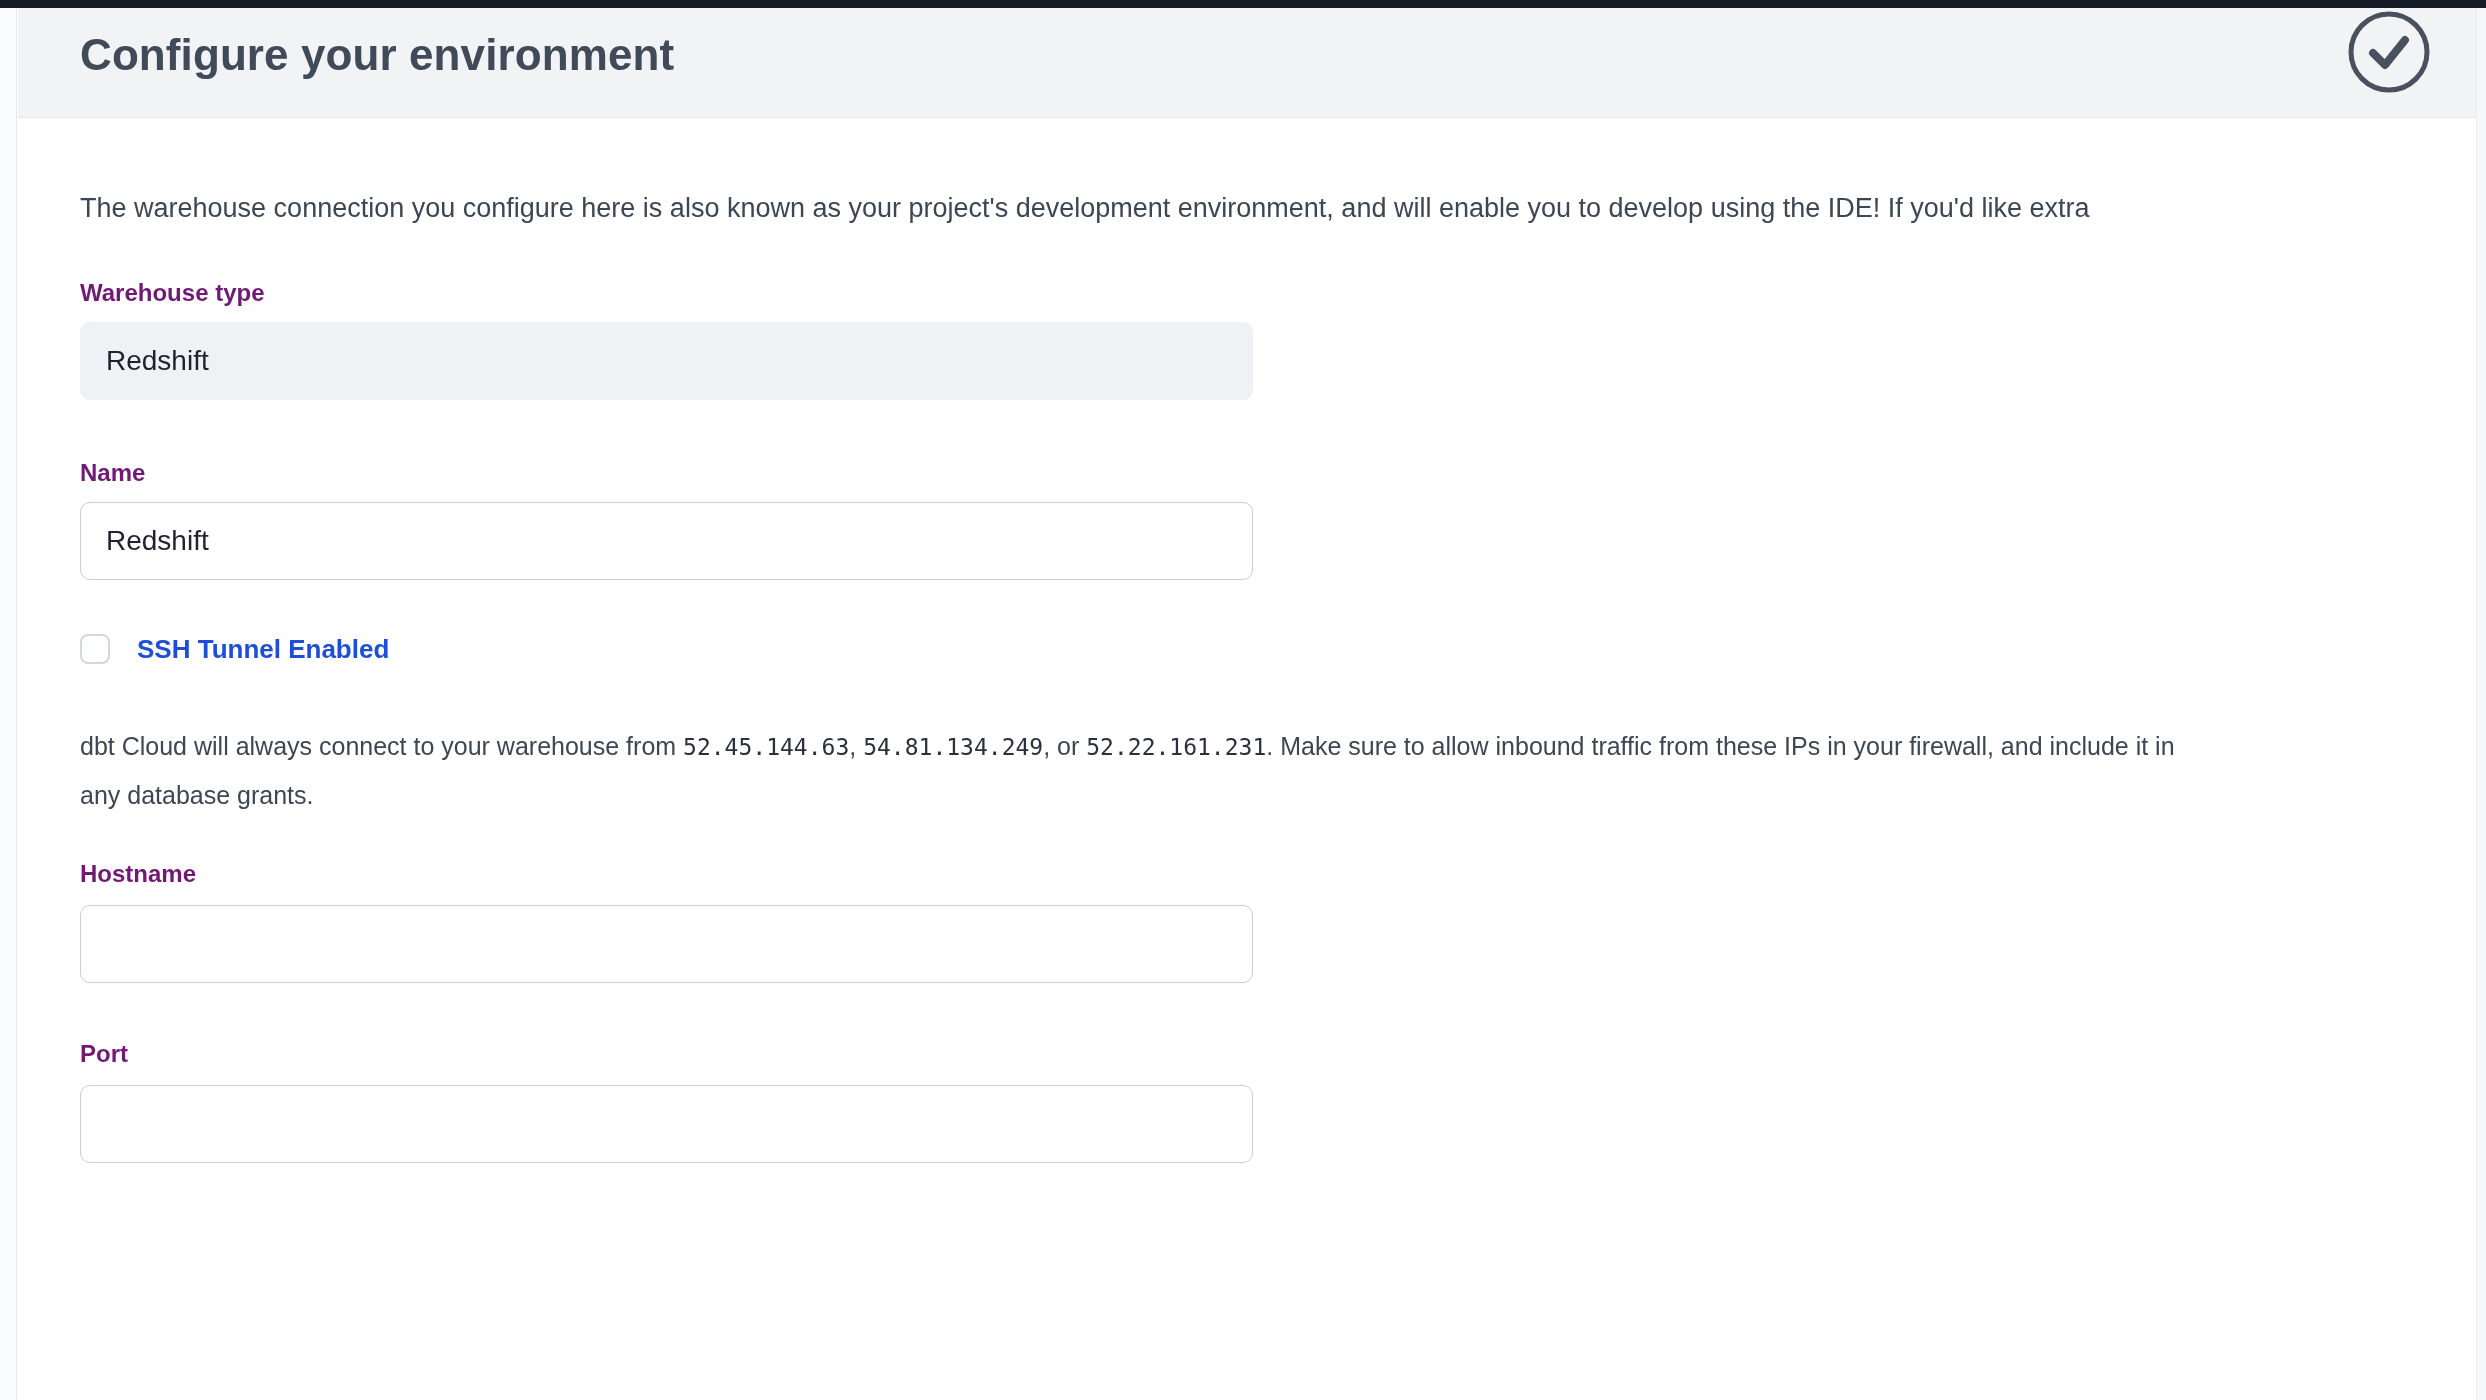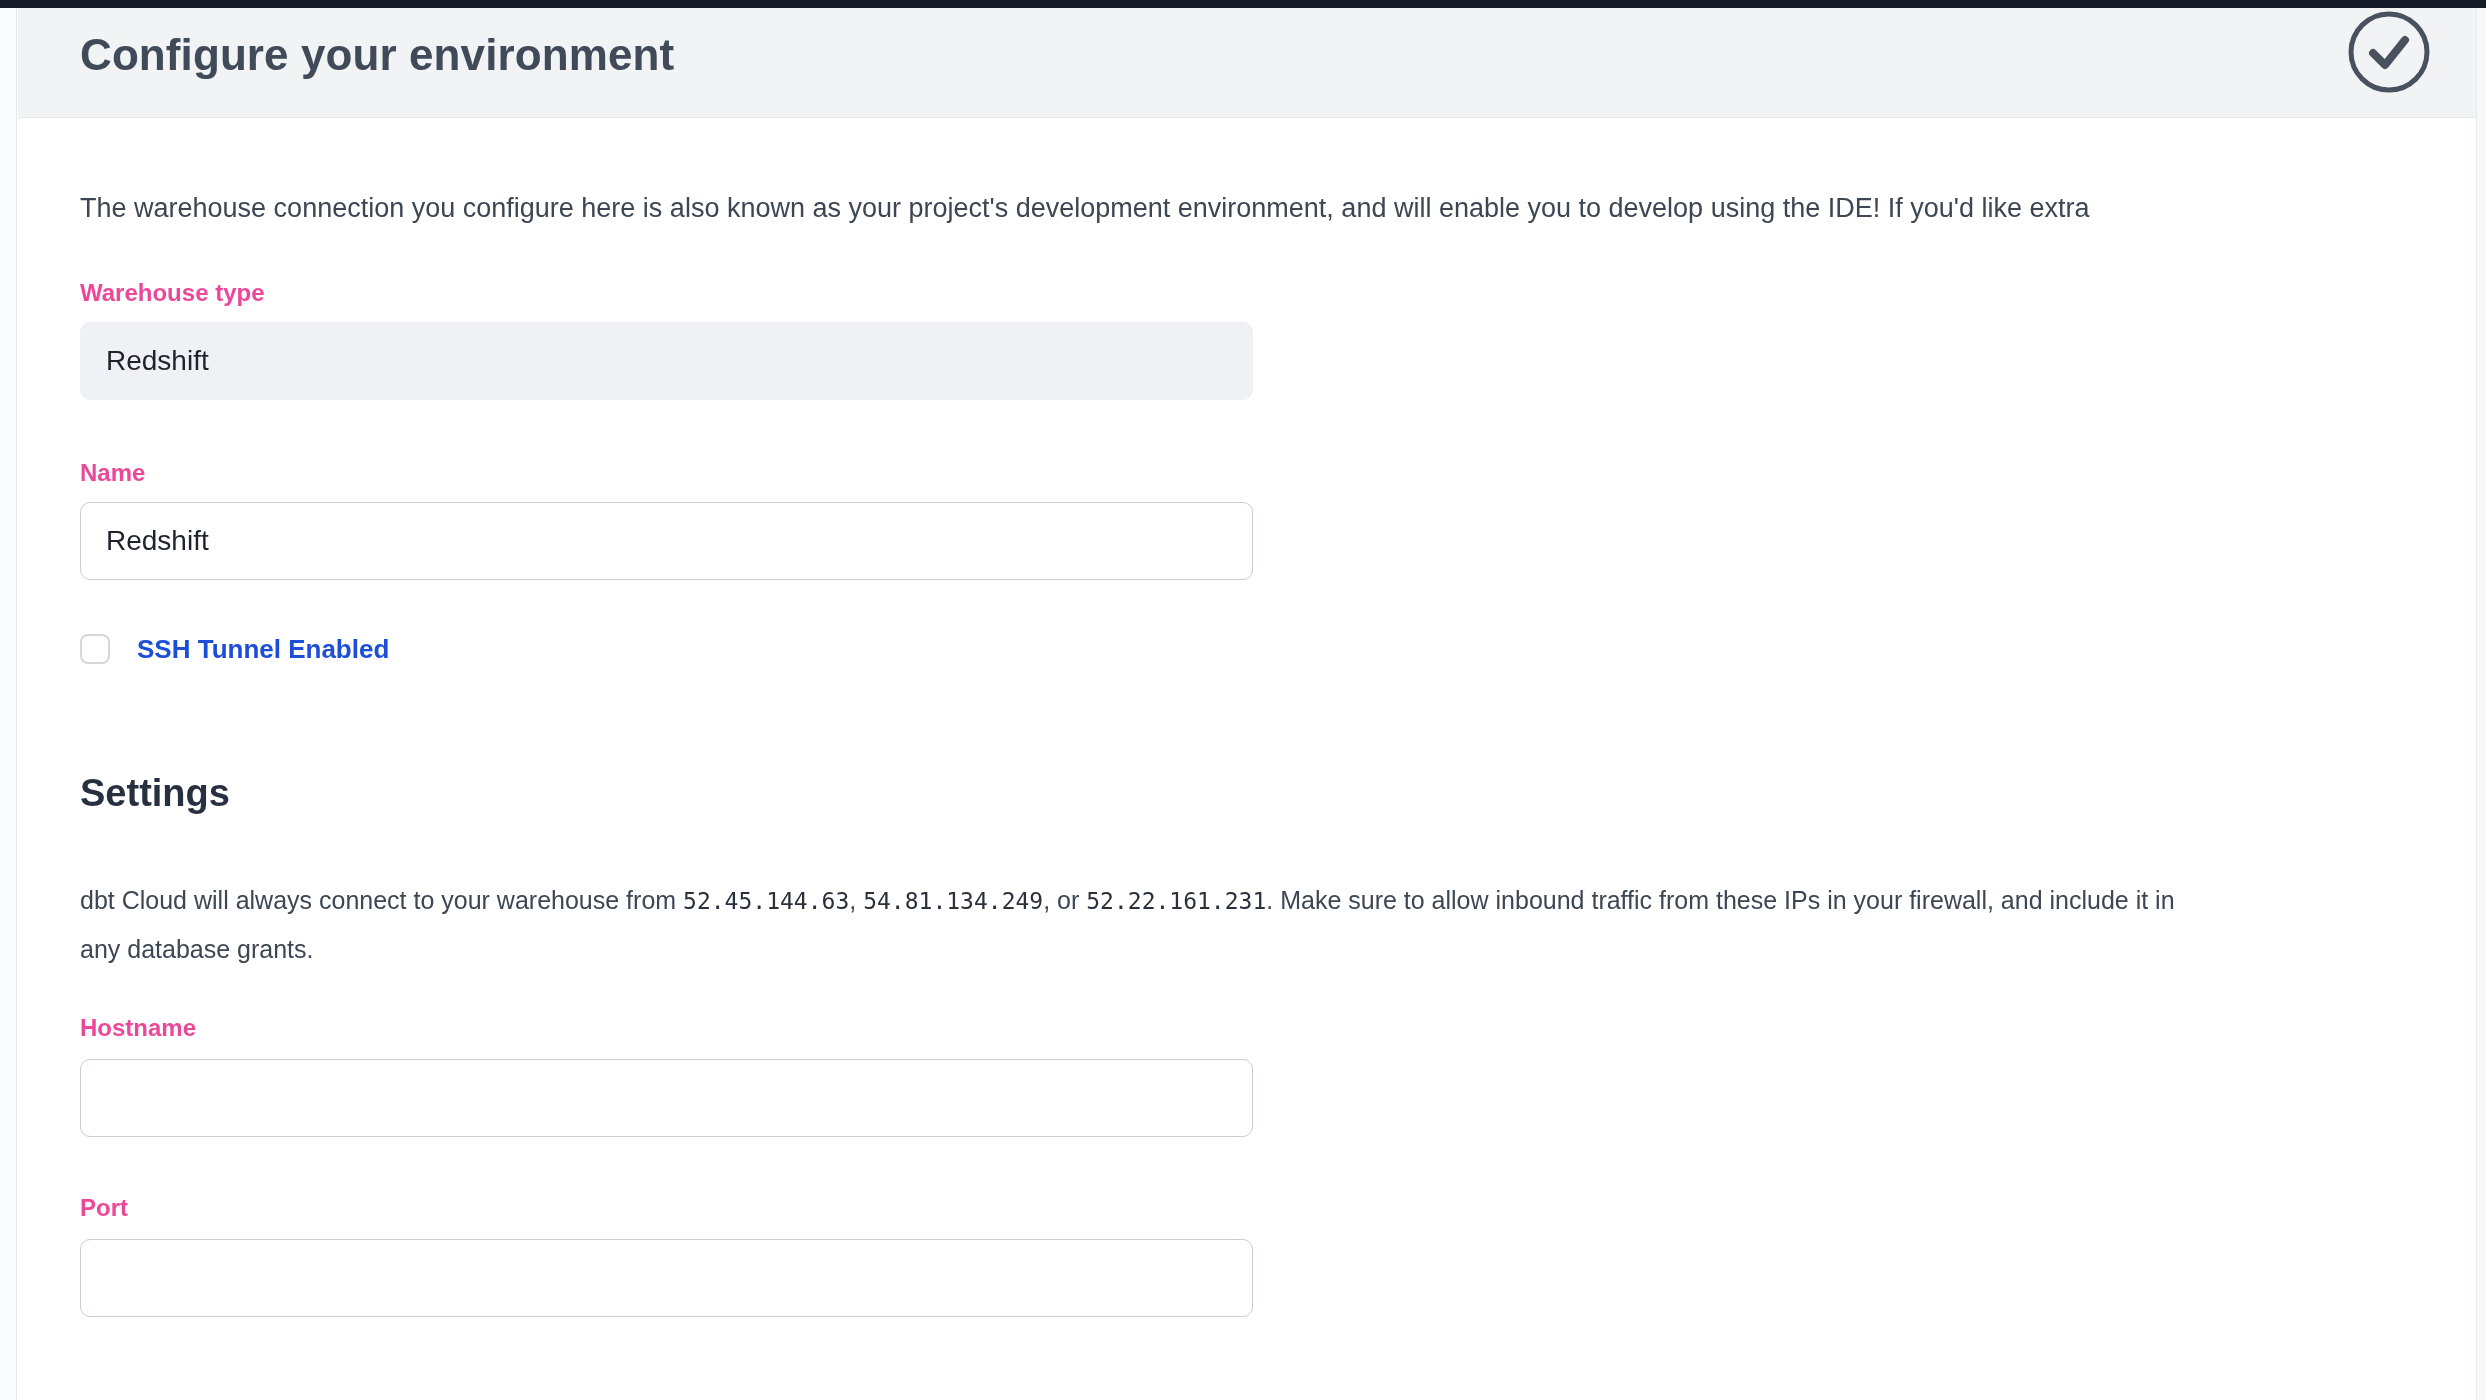--- a/index.html
+++ b/index.html
@@ -54,21 +54,21 @@
   }
 
   .intro { margin-top: 66px; font-size: 27px; line-height: 48px; color: #3d4653; }
   .intro .line { white-space: nowrap; }
   .intro a {
     color: #2e6e6a; text-decoration: underline; text-underline-offset: 4px; cursor: pointer;
   }
 
   .field-label {
     margin-top: 46px;
-    font-size: 24px; font-weight: 600; color: #ec4899; line-height: 30px;
+    font-size: 24px; font-weight: 600; color: #701a75; line-height: 30px;
   }
   .text-input {
     display: block;
     margin-top: 14px;
     width: 1173px; height: 78px;
     border: 1px solid #c9cdd5; border-radius: 10px;
     background: #ffffff;
     font-family: "Liberation Sans", sans-serif;
     font-size: 28px; color: #1e232e;
     padding: 4px 25px;
@@ -135,21 +135,20 @@
     <input class="text-input readonly" type="text" readonly="" value="Redshift" style="">
 
     <div class="field-label gap-lg">Name</div>
     <input class="text-input" type="text" value="Redshift" style="">
 
     <div class="checkbox-row">
       <div class="checkbox"></div>
       <div class="checkbox-label">SSH Tunnel Enabled</div>
     </div>
 
-    <div class="section-heading">Settings</div>
 
     <div class="ips-para">
       <div class="line"><span>dbt Cloud will always connect to your warehouse from </span><span class="mono">52.45.144.63</span><span>, </span><span class="mono">54.81.134.249</span><span>, or </span><span class="mono">52.22.161.231</span><span>. Make sure to allow inbound traffic from these IPs in your firewall, and include it in</span></div>
       <div class="line">any database grants.</div>
     </div>
 
     <div class="field-label gap-md-label" style="margin-top:40px;">Hostname</div>
     <input class="text-input gap-input" type="text" value="" style="">
 
     <div class="field-label gap-md-label">Port</div>

